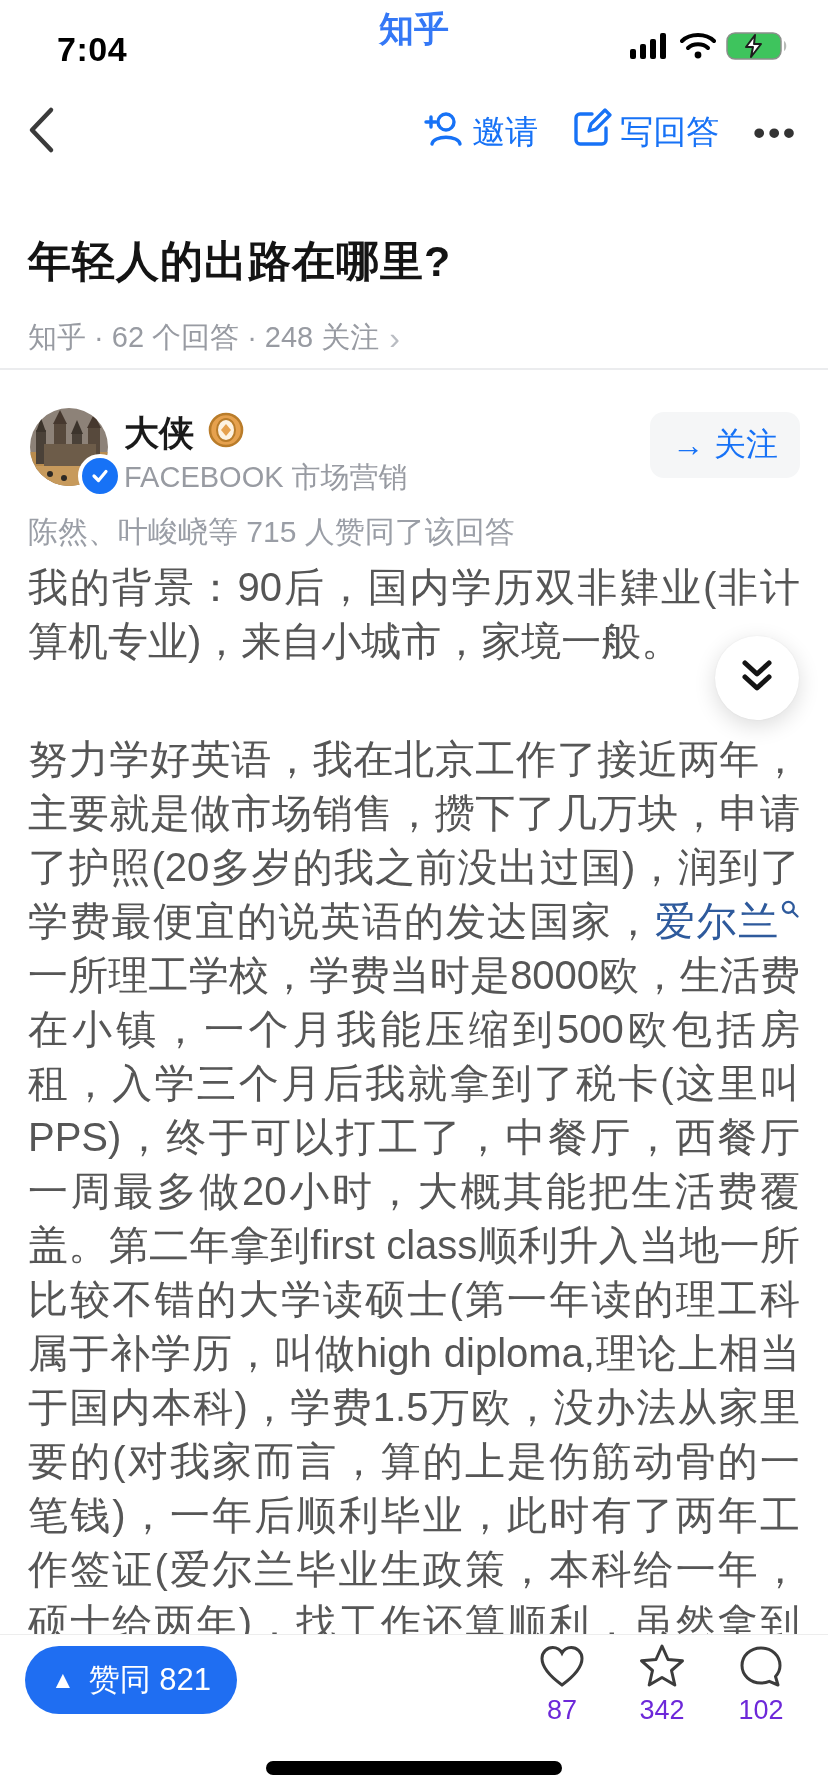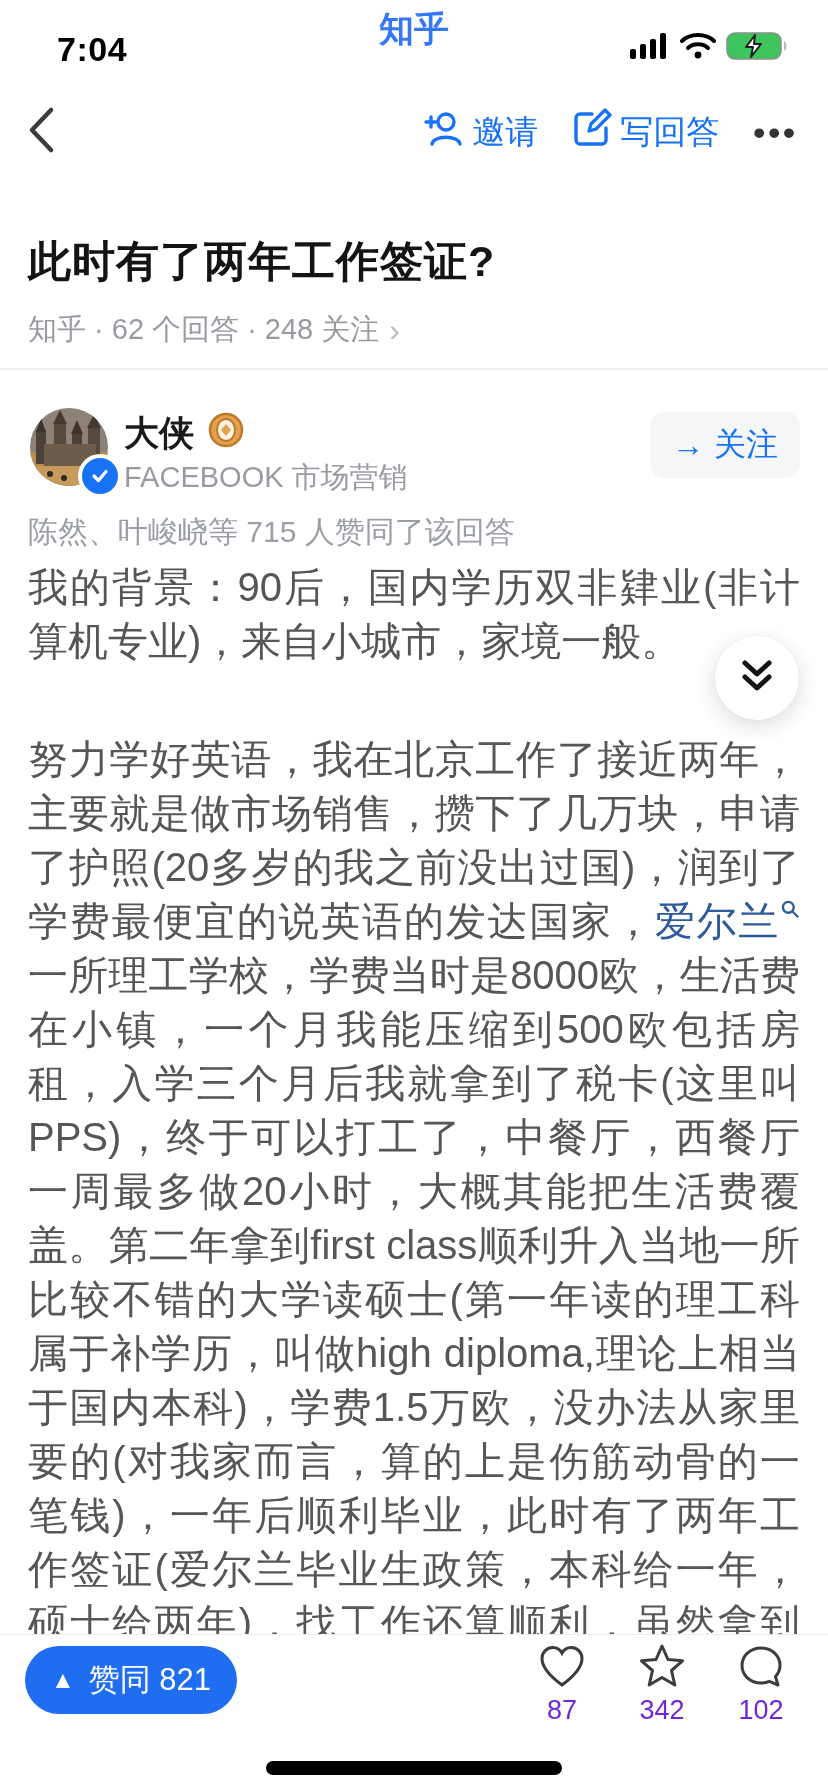--- a/index.html
+++ b/index.html
@@ -24,21 +24,21 @@
   .back-btn{position:absolute;left:26px;top:6px;width:48px;height:52px;display:flex;align-items:center;}
   .nav-right{position:absolute;right:30px;top:0;height:64px;display:flex;align-items:center;gap:34px;justify-content:space-between;}
   .nav-action{display:flex;align-items:center;gap:8px;color:#1772f6;font-size:33px;font-weight:500;}
   .nav-more{color:#333;font-size:34px;font-weight:700;letter-spacing:3px;padding-top:0px;}
   
   .q-title{
     position:absolute;left:28px;top:232px;width:760px;
     font-size:43px;font-weight:700;color:#141414;line-height:58px;letter-spacing:1px;
   }
   .q-meta{
-    position:absolute;left:28px;top:310px;font-size:29px;color:#989ba2;display:flex;align-items:center;gap:8px;
+    position:absolute;left:28px;top:318px;font-size:29px;color:#989ba2;display:flex;align-items:center;gap:8px;
   }
   .q-meta .chev{font-size:32px;color:#b9bcc2;margin-left:2px;}
   .divider{position:absolute;left:0;top:368px;width:828px;height:2px;background:#ebecee;}
   
   .avatar-wrap{position:absolute;left:30px;top:408px;width:78px;height:78px;}
   .avatar{width:78px;height:78px;border-radius:50%;overflow:hidden;display:block;}
   .verify-badge{
     position:absolute;left:48px;top:46px;width:36px;height:36px;border-radius:50%;
     background:#1772f6;border:4px solid #fff;display:flex;align-items:center;justify-content:center;
   }
@@ -151,21 +151,21 @@
         </svg>
       </span>
       <span>写回答</span>
     </div>
     <div class="nav-more">
       <span>•••</span>
     </div>
   </div>
 </div>
 
-<div class="q-title">此时有了两年工作签证?</div>
+<div class="q-title">年轻人的出路在哪里?</div>
 <div class="q-meta">
   <span>知乎 · 62 个回答 · 248 关注</span>
   <span class="chev">›</span>
 </div>
 <div class="divider"></div>
 
 <div class="avatar-wrap">
   <span class="avatar">
     <svg width="78" height="78" viewBox="0 0 78 78">
       <rect width="78" height="78" fill="#8d8278"></rect>

